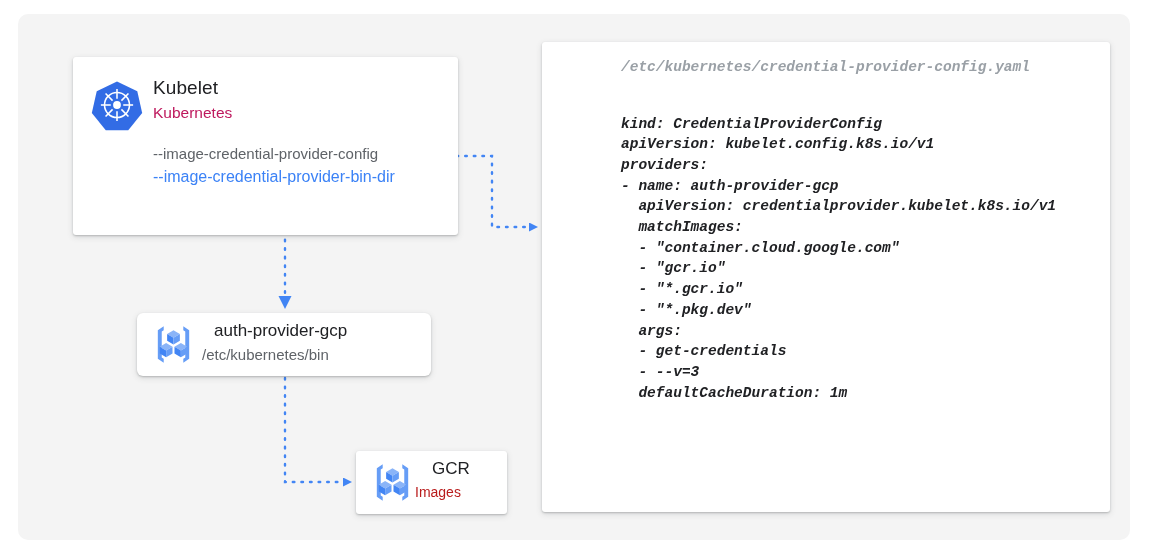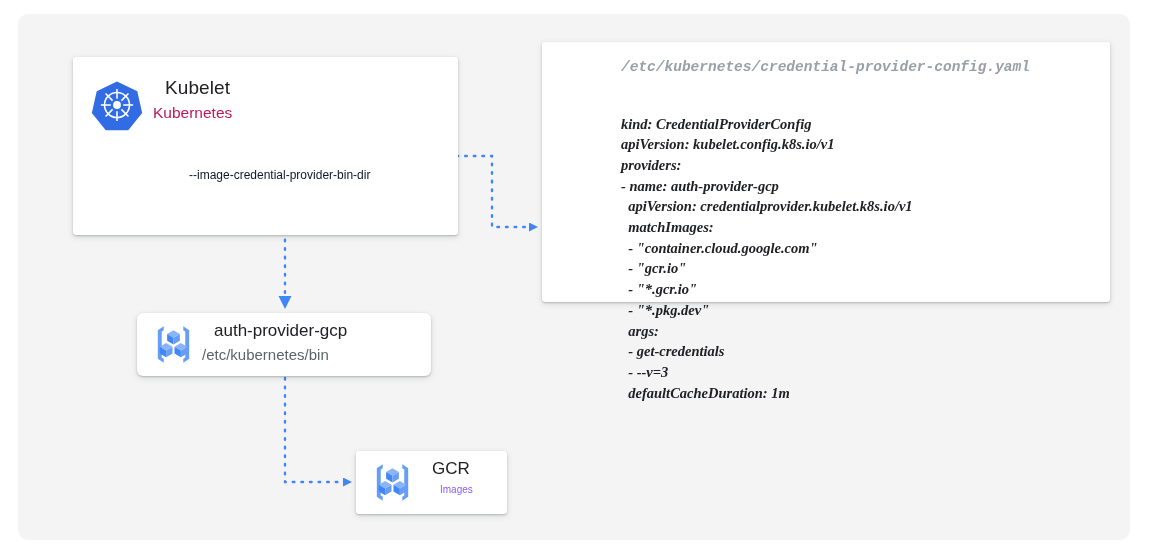--- a/index.html
+++ b/index.html
@@ -54,45 +54,43 @@
     width: 52px;
     height: 52px;
   }
   .kubelet-title {
     position: absolute;
     left: 80px;
     top: 20px;
     font-size: 19px;
     color: #202124;
     letter-spacing: 0.1px;
-    margin-left: 12px;
   }
   .kubelet-sub {
     position: absolute;
     left: 80px;
     top: 47px;
     font-size: 15.5px;
     color: #be185d;
   }
   .kubelet-flag1 {
     position: absolute;
     left: 80px;
     top: 88px;
     font-size: 15px;
     color: #5f6368;
     white-space: nowrap;
   }
   .kubelet-flag2 {
     position: absolute;
     left: 80px;
     top: 111px;
-    font-size: 12px;
-    color: #0f172a;
+    font-size: 16px;
+    color: #3b82f6;
     white-space: nowrap;
-    margin-left: 36px;
   }
 
   
   .auth-card {
     left: 137px;
     top: 313px;
     width: 294px;
     height: 63px;
     border-radius: 6px;
   }
@@ -135,49 +133,49 @@
   }
   .gcr-title {
     position: absolute;
     left: 76px;
     top: 8px;
     font-size: 17px;
     color: #202124;
   }
   .gcr-sub {
     position: absolute;
-    left: 84px;
+    left: 59px;
     top: 33px;
-    font-size: 10px;
-    color: #8b5cf6;
+    font-size: 14px;
+    color: #b91c1c;
   }
 
   
   .yaml-card {
     left: 542px;
     top: 42px;
     width: 568px;
-    height: 260px;
+    height: 470px;
   }
   .yaml-path {
     position: absolute;
     left: 79px;
     top: 17px;
     font-family: "Liberation Mono", "DejaVu Sans Mono", monospace;
     font-size: 14.5px;
     font-weight: bold;
     font-style: italic;
     color: #9aa0a6;
     white-space: pre;
   }
   .yaml-body {
     position: absolute;
     left: 79px;
     top: 57px;
-    font-family: Liberation Serif, serif;
+    font-family: Liberation Mono, monospace;
     font-size: 14.5px;
     font-weight: bold;
     font-style: italic;
     color: #202124;
     line-height: 20.7px;
     white-space: pre;
   }
 
   
   .connectors {
@@ -228,20 +226,21 @@
         <line x1="19" y1="50" x2="38" y2="50"></line>
         <line x1="62" y1="50" x2="81" y2="50"></line>
         <line x1="28" y1="28" x2="41.5" y2="41.5"></line>
         <line x1="58.5" y1="58.5" x2="72" y2="72"></line>
         <line x1="72" y1="28" x2="58.5" y2="41.5"></line>
         <line x1="41.5" y1="58.5" x2="28" y2="72"></line>
       </g>
     </svg>
     <div class="kubelet-title">Kubelet</div>
     <div class="kubelet-sub">Kubernetes</div>
+    <div class="kubelet-flag1">--image-credential-provider-config</div>
     <div class="kubelet-flag2">--image-credential-provider-bin-dir</div>
   </div>
 
   <div class="card auth-card">
     <svg class="auth-icon" viewBox="0 0 100 100">
       <g fill="#669df6">
         <path d="M30 13 L18 21 L18 79 L30 87 L30 79 L26 76.5 L26 23.5 L30 21 Z"></path>
         <path d="M70 13 L82 21 L82 79 L70 87 L70 79 L74 76.5 L74 23.5 L70 21 Z"></path>
       </g>
 

